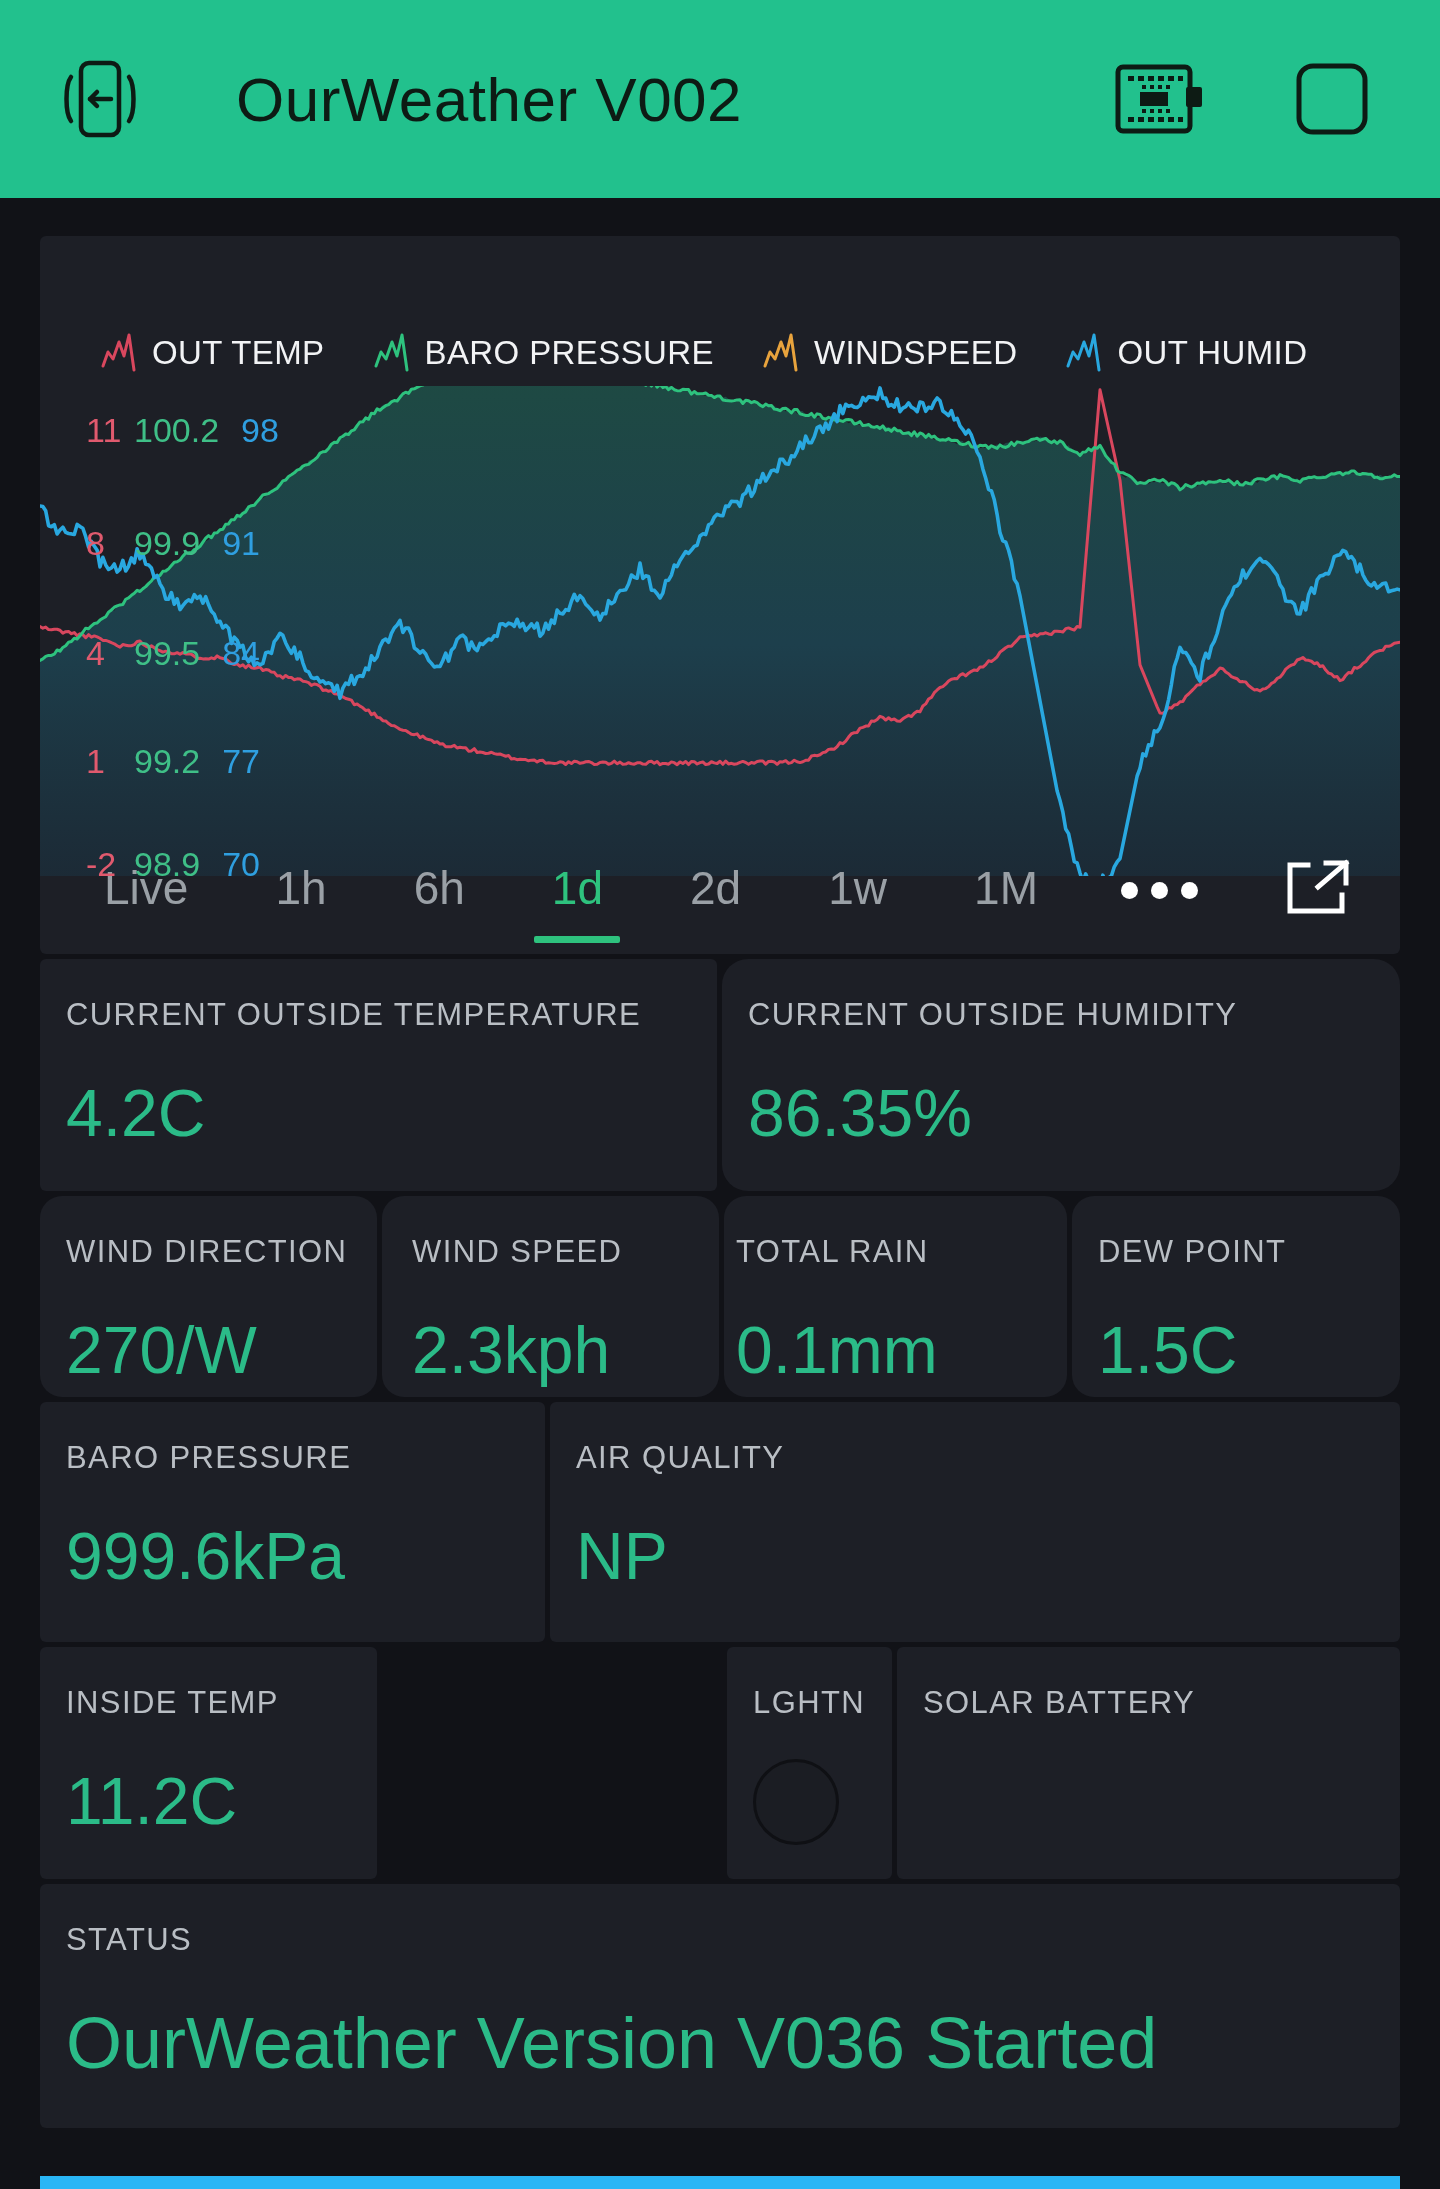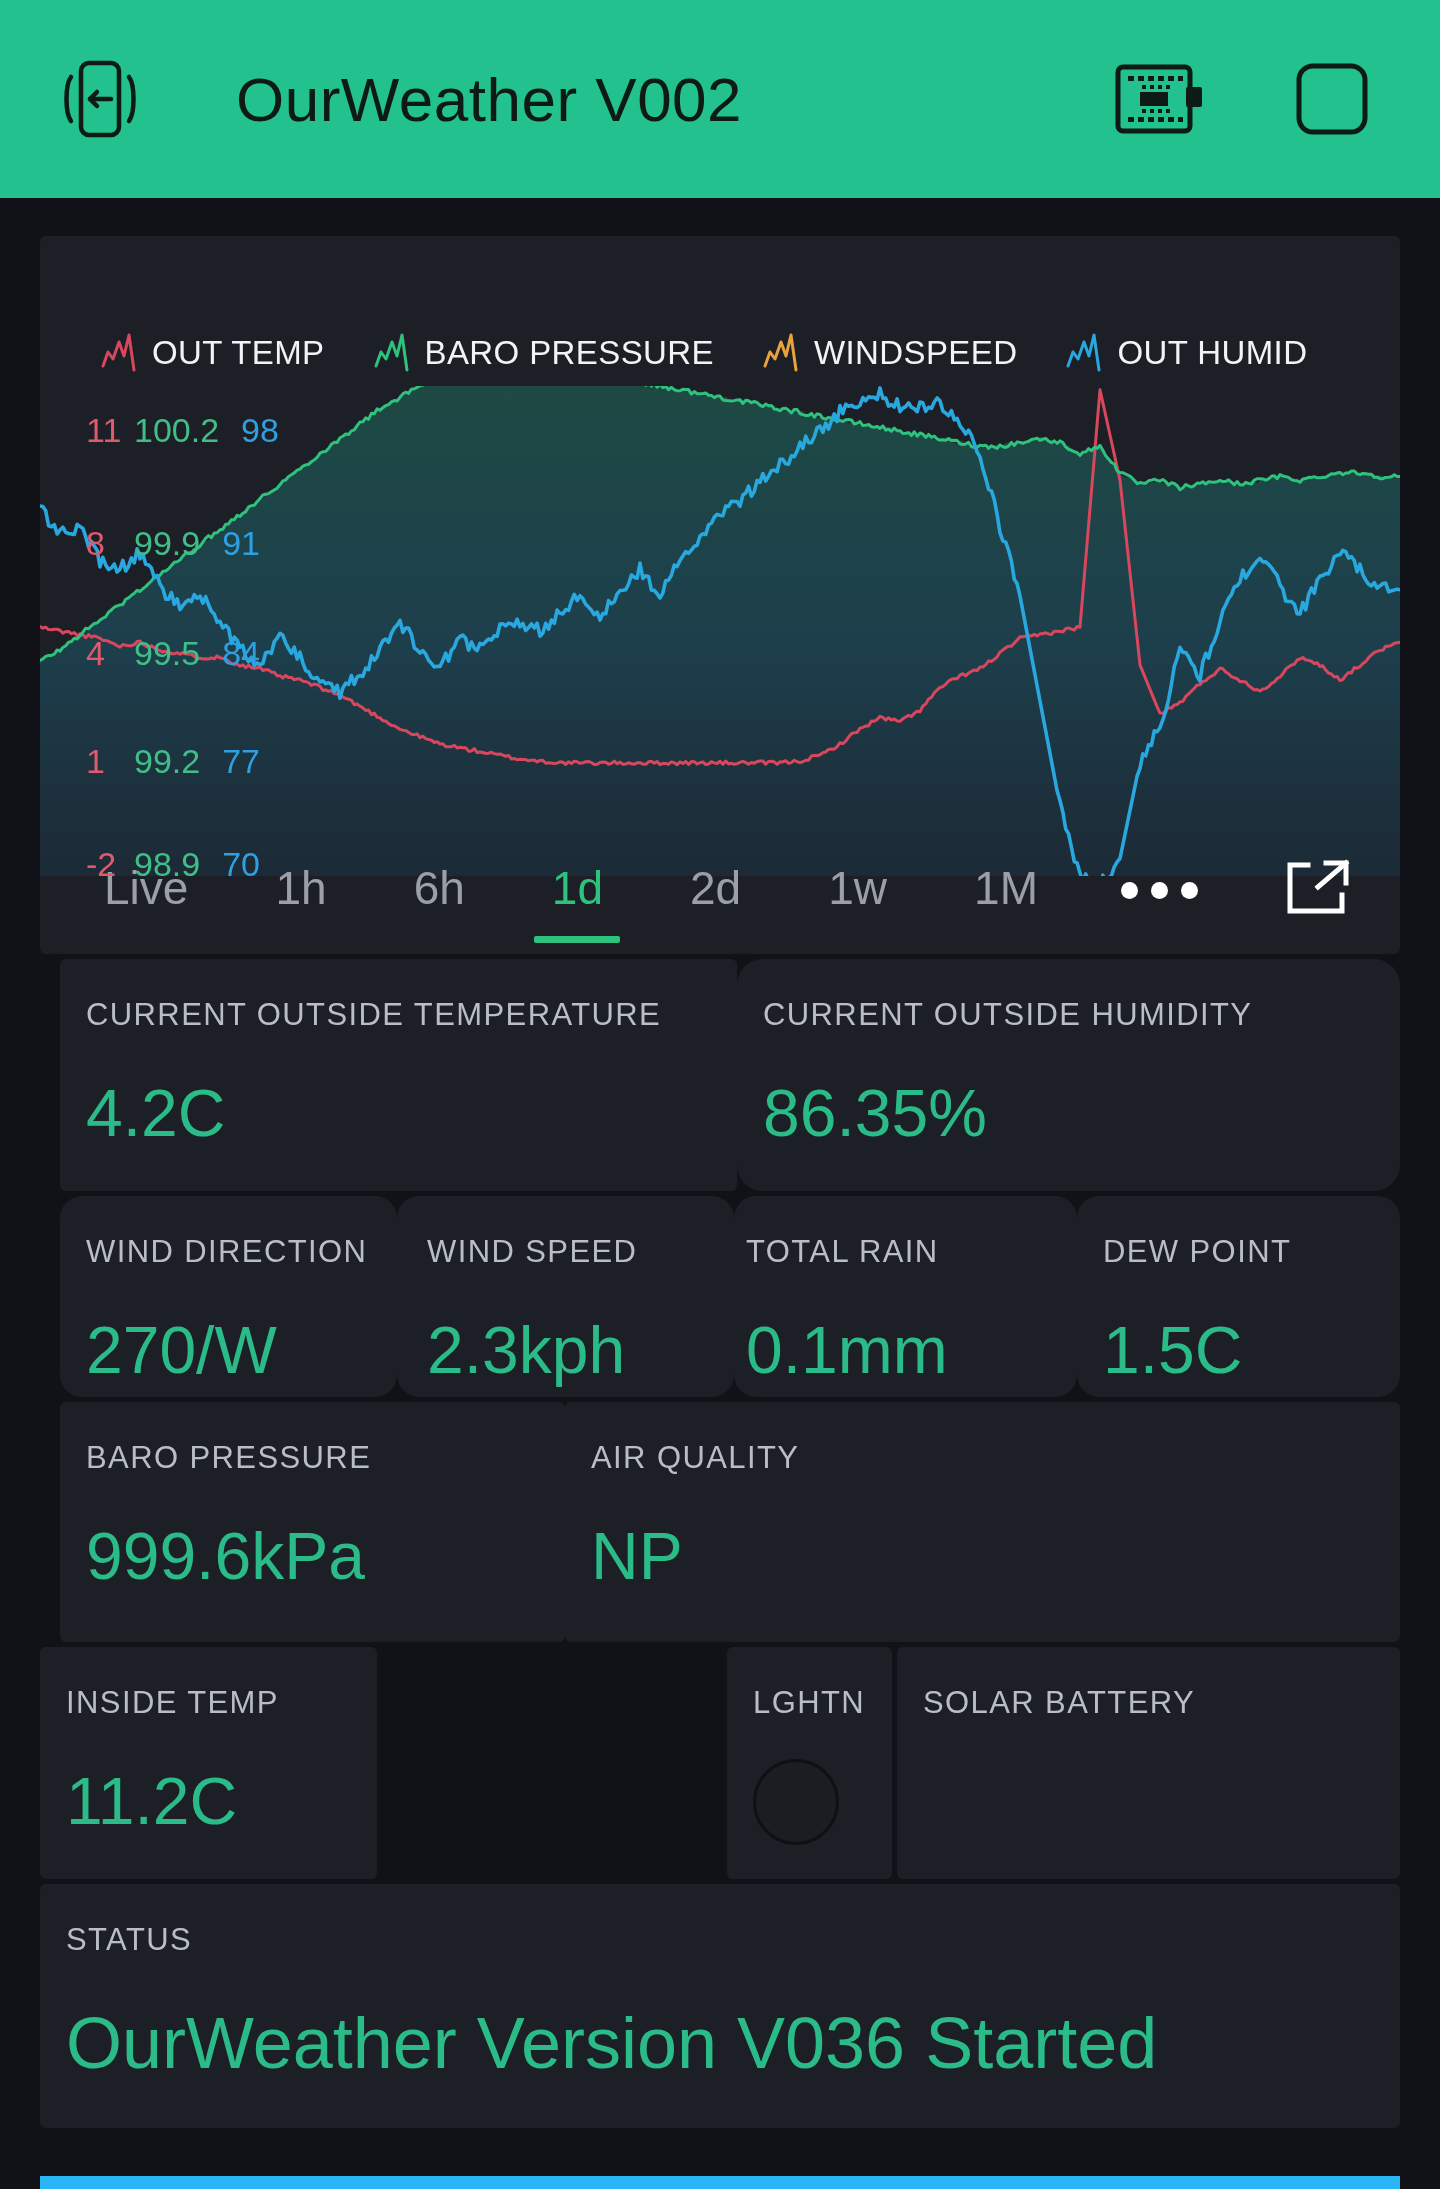--- a/index.html
+++ b/index.html
@@ -133,21 +133,21 @@
     background: #2ec27e;
     border-radius: 2px;
   }
   .tab-spacer { flex: 1 1 auto; }
   .tab-gap { width: 86px; flex: 0 0 auto; }
 
   .dots { display: flex; gap: 13px; align-items: center; flex: 0 0 auto; }
   .dots i { width: 17px; height: 17px; border-radius: 50%; background: #ffffff; display:block; }
 
   
-  .row { display: flex; margin-bottom: 5px; margin-left: 20px; }
+  .row { display: flex; gap: 5px; margin-bottom: 5px; }
   .stat {
     background: #1d1f26;
     border-radius: 6px;
     padding: 38px 26px 30px 26px;
     position: relative;
     min-width: 0;
   }
   .stat-label {
     color: #b9bec4;
     font-size: 31px;

